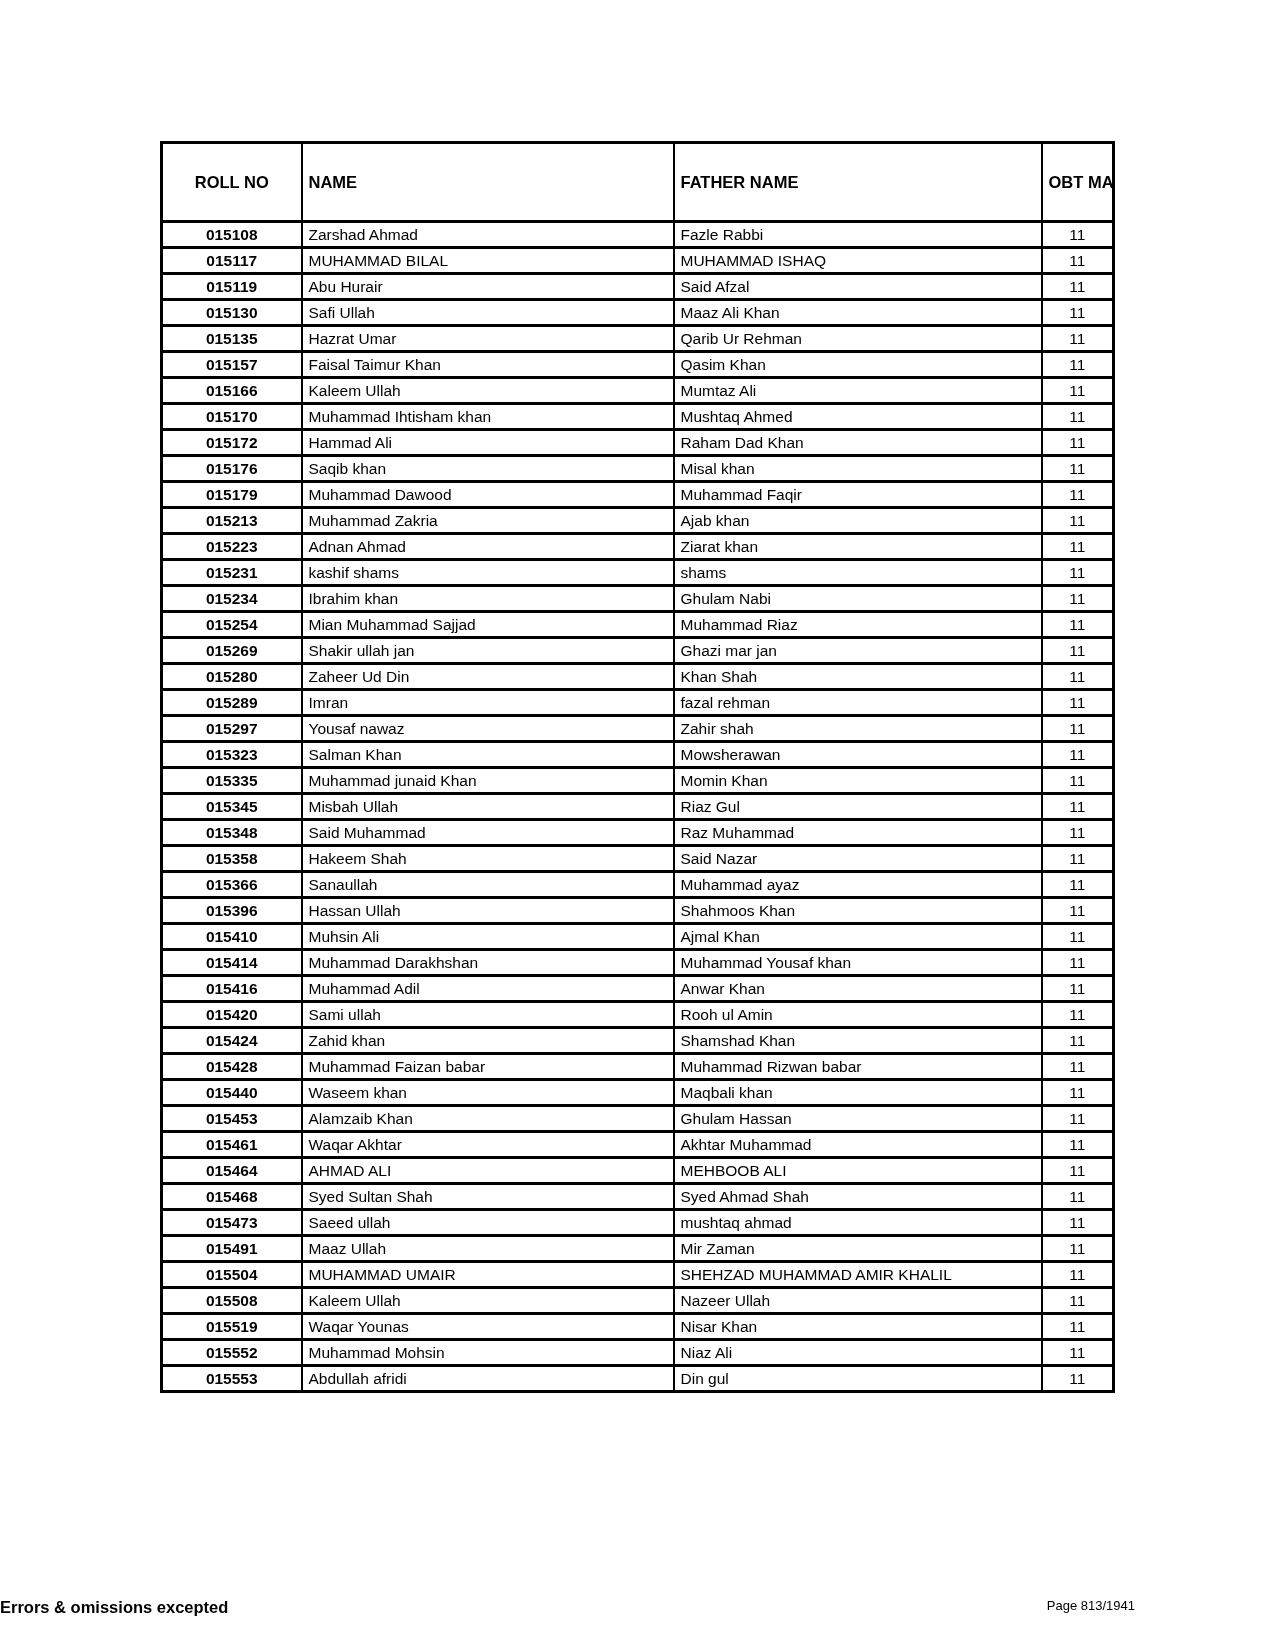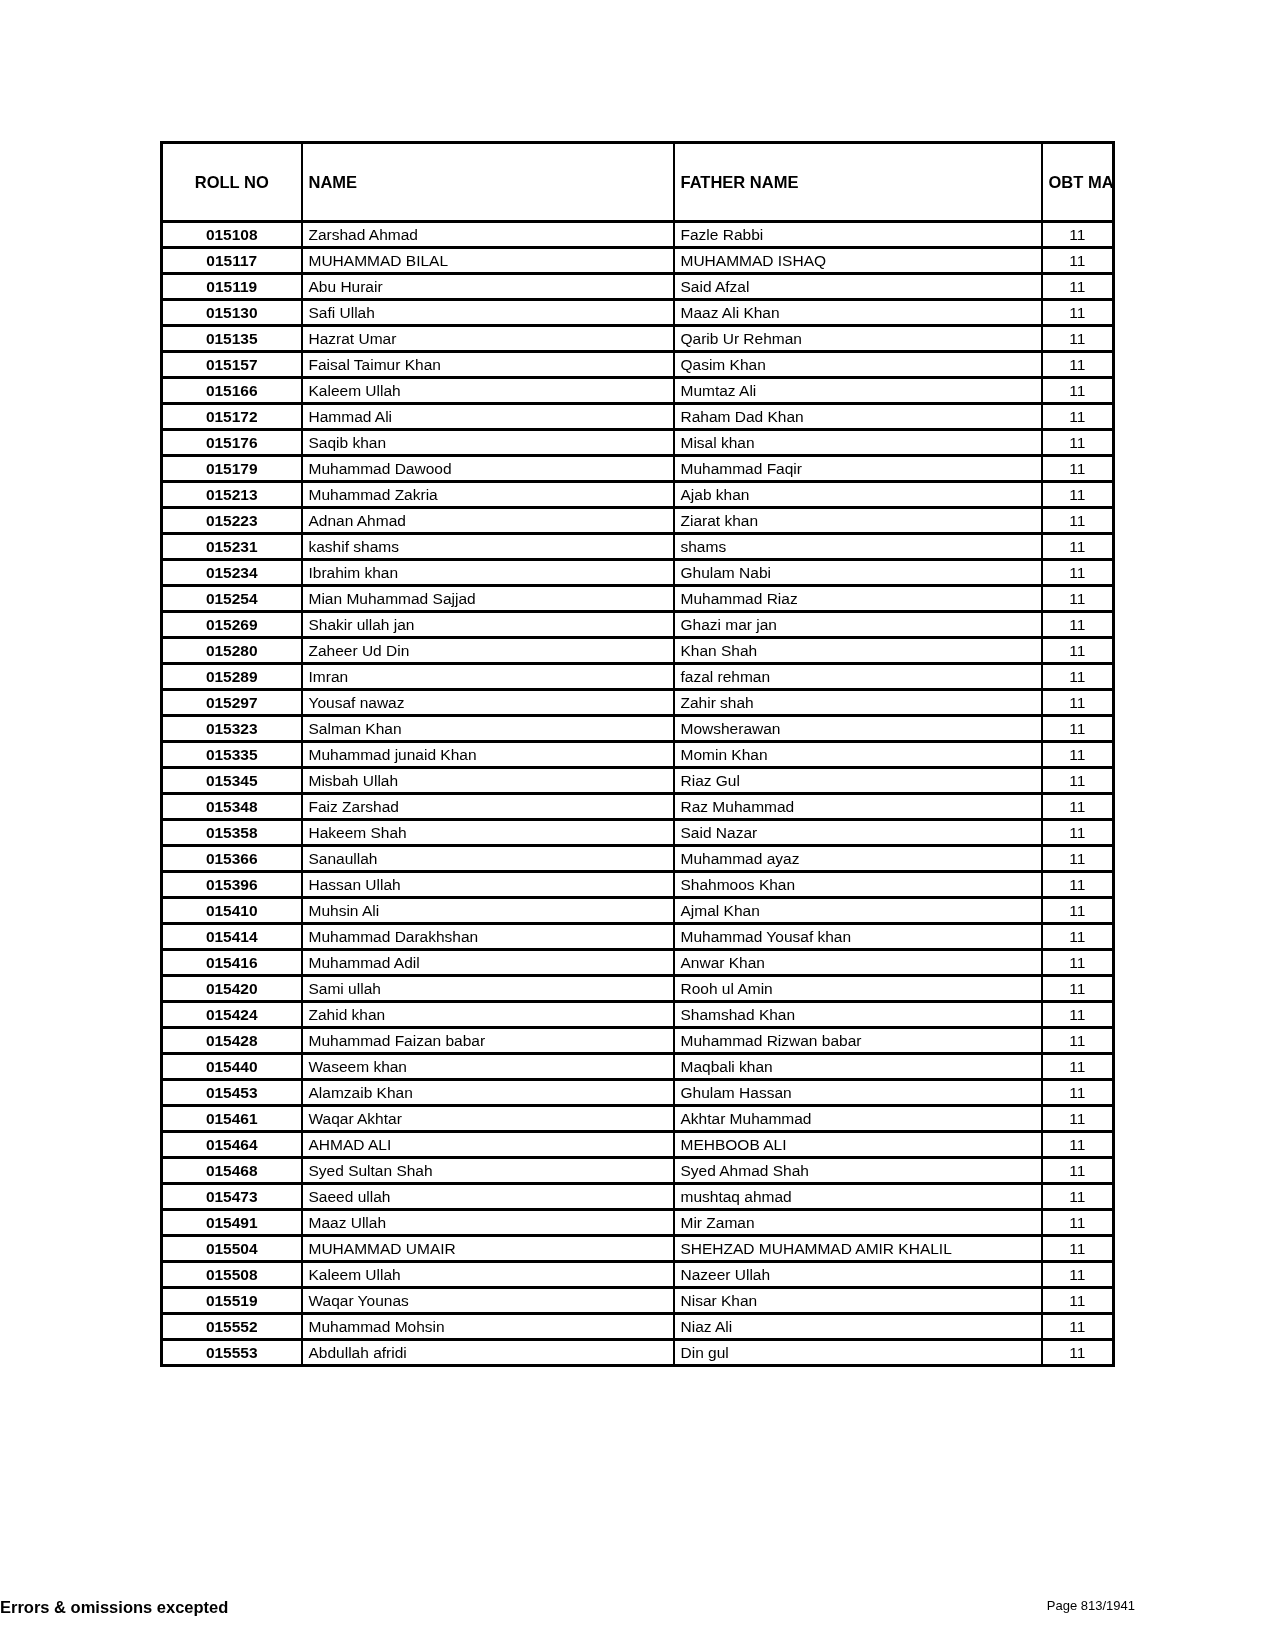--- a/index.html
+++ b/index.html
@@ -139,20 +139,26 @@
     <td class="marks">11</td>
   </tr>
 
   <tr>
     <td class="roll">015166</td>
     <td class="name">Kaleem Ullah</td>
     <td class="father">Mumtaz Ali</td>
     <td class="marks">11</td>
   </tr>
 
+  <tr>
+    <td class="roll">015170</td>
+    <td class="name">Muhammad Ihtisham khan</td>
+    <td class="father">Mushtaq Ahmed</td>
+    <td class="marks">11</td>
+  </tr>
 
   <tr>
     <td class="roll">015172</td>
     <td class="name">Hammad Ali</td>
     <td class="father">Raham Dad Khan</td>
     <td class="marks">11</td>
   </tr>
 
   <tr>
     <td class="roll">015176</td>
@@ -248,21 +254,21 @@
 
   <tr>
     <td class="roll">015345</td>
     <td class="name">Misbah Ullah</td>
     <td class="father">Riaz Gul</td>
     <td class="marks">11</td>
   </tr>
 
   <tr>
     <td class="roll">015348</td>
-    <td class="name">Faiz Zarshad</td>
+    <td class="name">Said Muhammad</td>
     <td class="father">Raz Muhammad</td>
     <td class="marks">11</td>
   </tr>
 
   <tr>
     <td class="roll">015358</td>
     <td class="name">Hakeem Shah</td>
     <td class="father">Said Nazar</td>
     <td class="marks">11</td>
   </tr>

